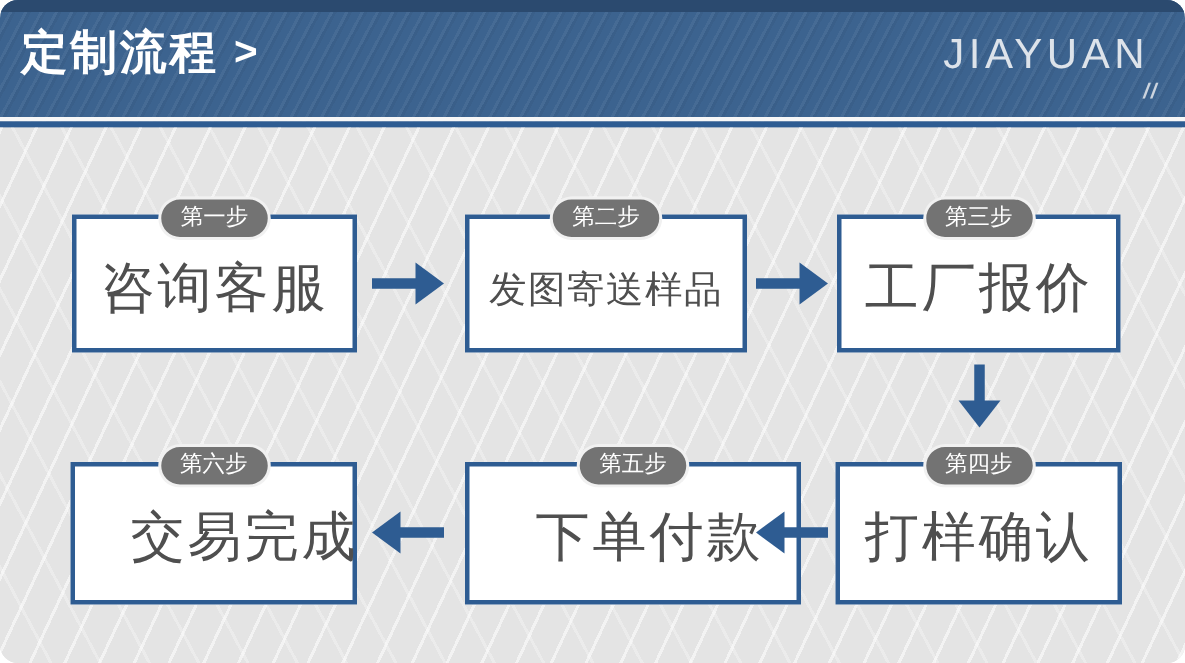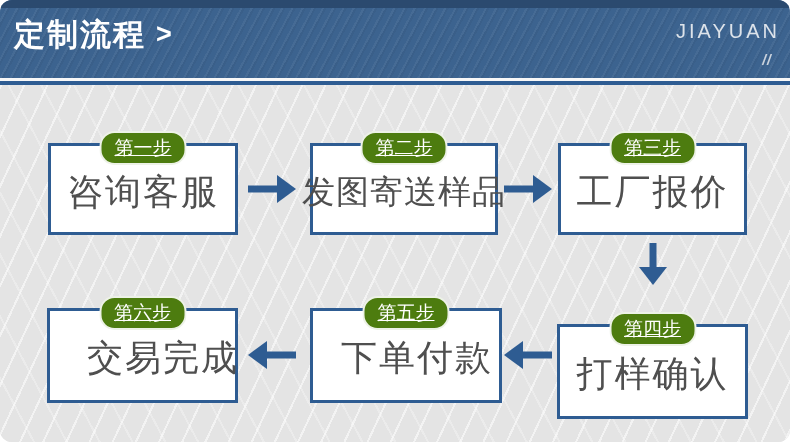--- a/index.html
+++ b/index.html
@@ -20,22 +20,22 @@
   .header-line-white{position:absolute;top:78px;left:0;width:100%;height:3px;background:#f7f7f7;}
   .header-line-blue{position:absolute;top:81px;left:0;width:100%;height:4px;background:#2e5c92;}
   .title-row{position:absolute;left:14px;top:14px;color:#ffffff;white-space:nowrap;}
   .title{font-size:31px;font-weight:bold;letter-spacing:2px;}
   .title-caret{font-size:27px;font-weight:bold;margin-left:10px;vertical-align:2px;}
   .subtitle{
     position:absolute;left:15px;top:54px;color:#f2f4f7;
     font-size:15px;font-weight:bold;font-style:italic;letter-spacing:2px;white-space:nowrap;
   }
   .brand{
-    position:absolute;right:10px;top:20px;color:#dde3ea;
-    font-size:20px;letter-spacing:3px;white-space:nowrap;
+    position:absolute;right:24px;top:20px;color:#dde3ea;
+    font-size:28px;letter-spacing:3px;white-space:nowrap;
   }
   .brand-slashes{
     position:absolute;right:18px;top:52px;color:#ccd4de;
     font-size:14px;font-style:italic;font-weight:bold;letter-spacing:1px;
   }
   
   .canvas{
     position:absolute;left:0;top:85px;width:790px;height:357px;
     background-color:#e4e4e4;
     background-image:
@@ -43,34 +43,33 @@
       repeating-linear-gradient(62deg, rgba(255,255,255,0.28) 0 2px, rgba(255,255,255,0) 2px 29px);
   }
   
   .step-box{
     position:absolute;background:#ffffff;border:3px solid #2e5c92;box-sizing:border-box;
     display:flex;align-items:center;justify-content:center;
   }
   .step-label{
     font-size:36px;color:#4f4f4f;letter-spacing:2px;white-space:nowrap;margin-top:6px;
   }
-  .step-label.compact{font-size:33px;letter-spacing:1px;}
+  .step-label.compact{font-size:25px;letter-spacing:1px;}
   .badge{
     position:absolute;top:-15px;left:50%;transform:translateX(-50%);
-    background:#4d7c0f;color:#ffffff;font-size:19px;line-height:1.25;
+    background:#737373;color:#ffffff;font-size:15px;line-height:1.25;
     padding:3px 13px;border-radius:15px;border:2px solid rgba(255,255,255,0.9);
     white-space:nowrap;
-    text-decoration:underline;
   }
   
   .pos-1{left:48px; top:143px;width:190px;height:92px;}
   .pos-2{left:310px;top:143px;width:188px;height:92px;}
   .pos-3{left:558px;top:143px;width:189px;height:92px;}
-  .pos-4{left:557px;top:308px;width:191px;height:95px;margin-top:16px;}
-  .pos-5{left:310px;top:308px;width:192px;height:95px;padding-left:22px;}
+  .pos-4{left:557px;top:308px;width:191px;height:95px;}
+  .pos-5{left:310px;top:308px;width:224px;height:95px;padding-left:22px;}
   .pos-6{left:47px; top:308px;width:191px;height:95px;padding-left:41px;}
   
   .arrow{position:absolute;}
   .arrow svg{display:block;}
   .ar-1{left:246px;top:172px;}
   .ar-2{left:502px;top:172px;}
   .ad-1{left:636px;top:241px;}
   .al-1{left:502px;top:338px;}
   .al-2{left:246px;top:338px;}
 </style>

